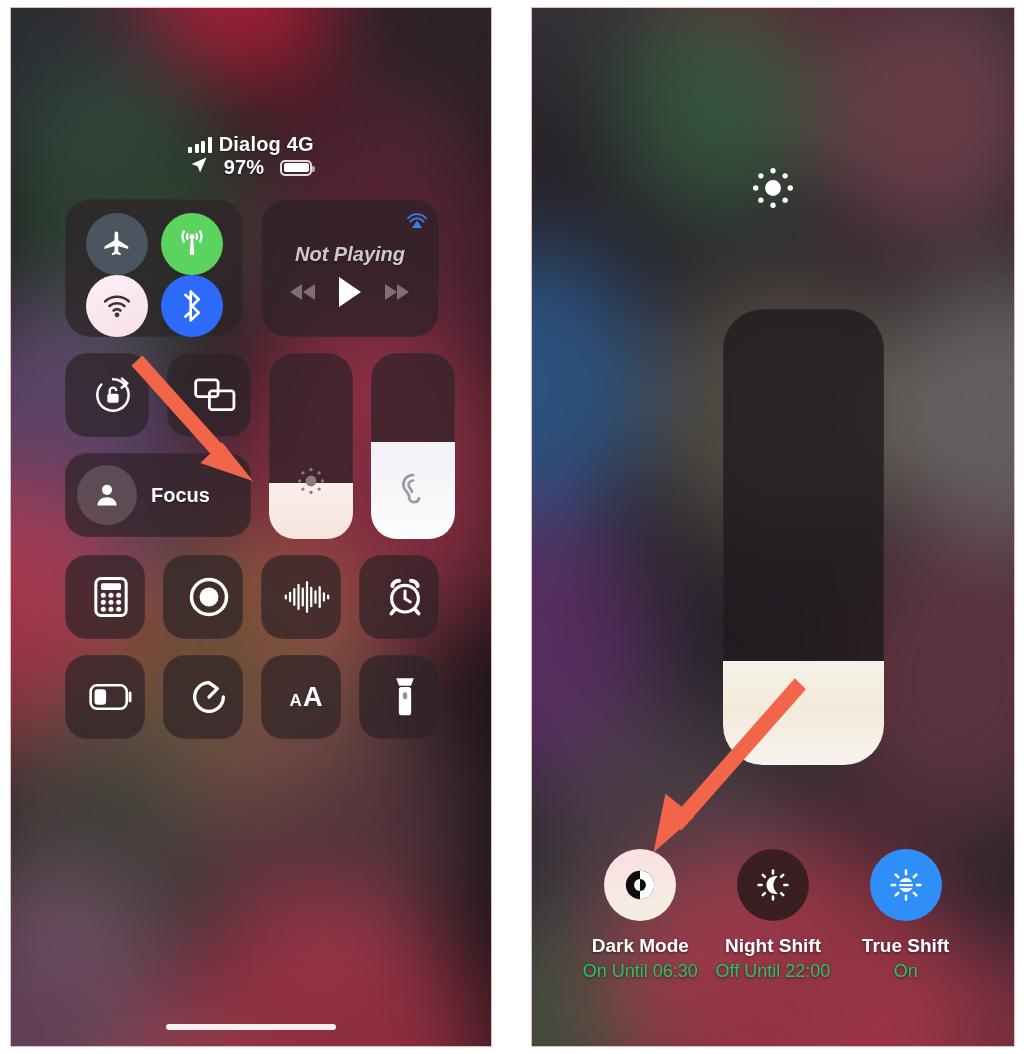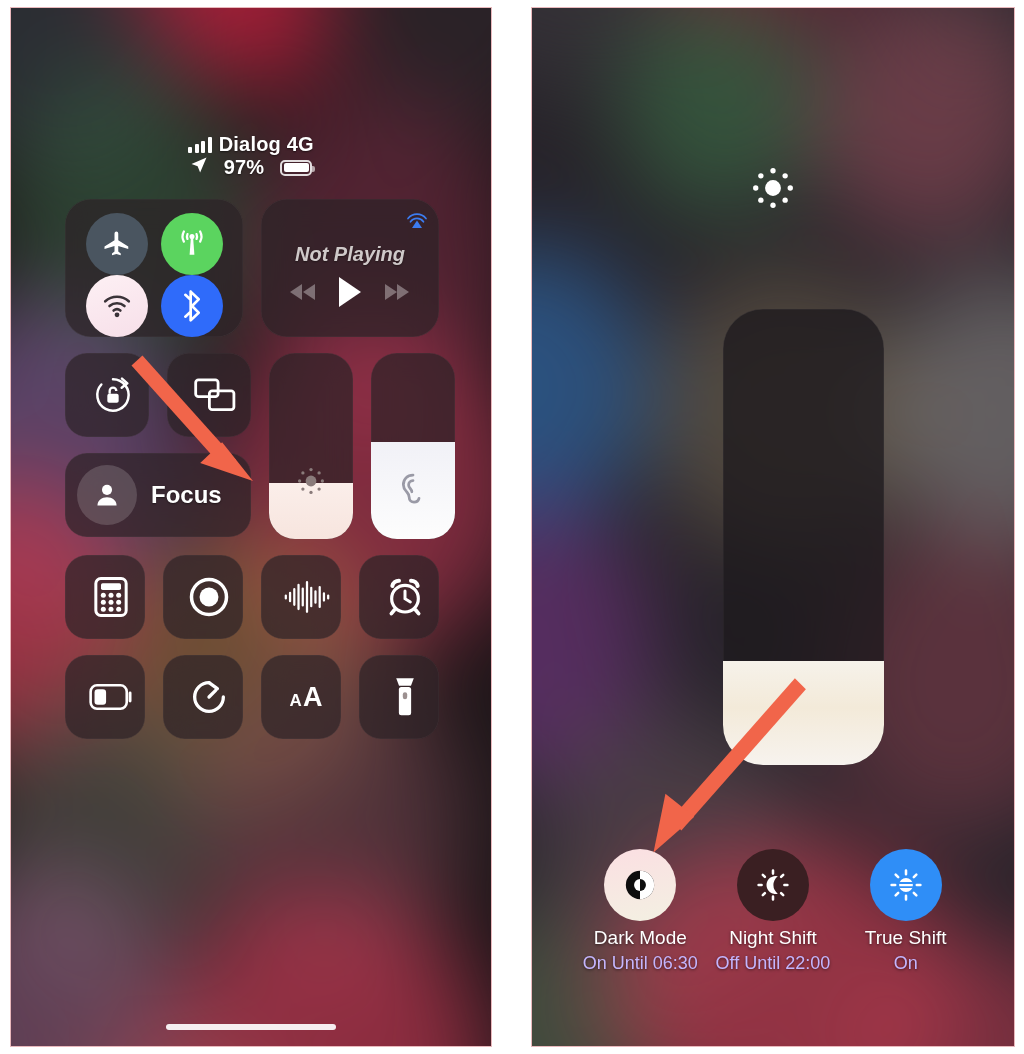--- a/index.html
+++ b/index.html
@@ -89,21 +89,21 @@
                 display:flex; align-items:center; justify-content:space-around;
                 padding:0 18px; }
   .airplay { position:absolute; right:10px; top:8px; }
 
   
   .tile-sm .ic, .tile-wide .ic { display:flex; align-items:center; justify-content:center;
       width:100%; height:100%; }
   .focus-inner { display:flex; align-items:center; height:100%; padding-left:12px; gap:14px; }
   .focus-circle{ width:60px;height:60px;border-radius:50%;
       background:rgba(255,255,255,.16); display:flex;align-items:center;justify-content:center;}
-  .focus-label { color:#fff; font-size:24px; font-weight:600;
+  .focus-label { color:#fff; font-size:20px; font-weight:600;
       text-shadow:0 1px 2px rgba(0,0,0,.45); }
 
   
   .vslider { position:relative; width:100%; height:100%; }
   .vs-fill { position:absolute; left:0; right:0; bottom:0; }
   .vs-ic   { position:absolute; left:0; right:0; display:flex;
              align-items:center; justify-content:center; }
 
   
   .bright-icon-top { position:absolute; left:0; right:0; top:152px;
@@ -119,23 +119,23 @@
 
   
   .opts { position:absolute; left:0; right:0; top:841px;
           display:flex; justify-content:space-around; padding:0 42px; }
   .opt  { width:118px; display:flex; flex-direction:column; align-items:center; }
   .opt-circ { width:72px; height:72px; border-radius:50%;
               display:flex; align-items:center; justify-content:center; }
   .o-dark { background: linear-gradient(170deg,#fbdfe2,#f3f0e2); }
   .o-night{ background: #3a1f22; }
   .o-true { background: #2f8ef7; }
-  .opt-title{ margin-top:6px; color:#fff; font-size:19px; font-weight:normal;
+  .opt-title{ margin-top:14px; color:#fff; font-size:19px; font-weight:bold;
               text-shadow:0 1px 3px rgba(0,0,0,.55); white-space:nowrap;}
-  .opt-sub  { margin-top:4px; color:#c4b5fd; font-size:18px;
+  .opt-sub  { margin-top:4px; color:#22c55e; font-size:18px;
               text-shadow:0 1px 3px rgba(0,0,0,.55); white-space:nowrap;}
 
   
   .home-ind { position:absolute; bottom:16px; left:50%; transform:translateX(-50%);
       width:170px; height:6px; border-radius:3px; background:rgba(255,255,255,.92); }
 
   
   .arrow-layer { position:absolute; inset:0; pointer-events:none; }
 </style>
 </head>

